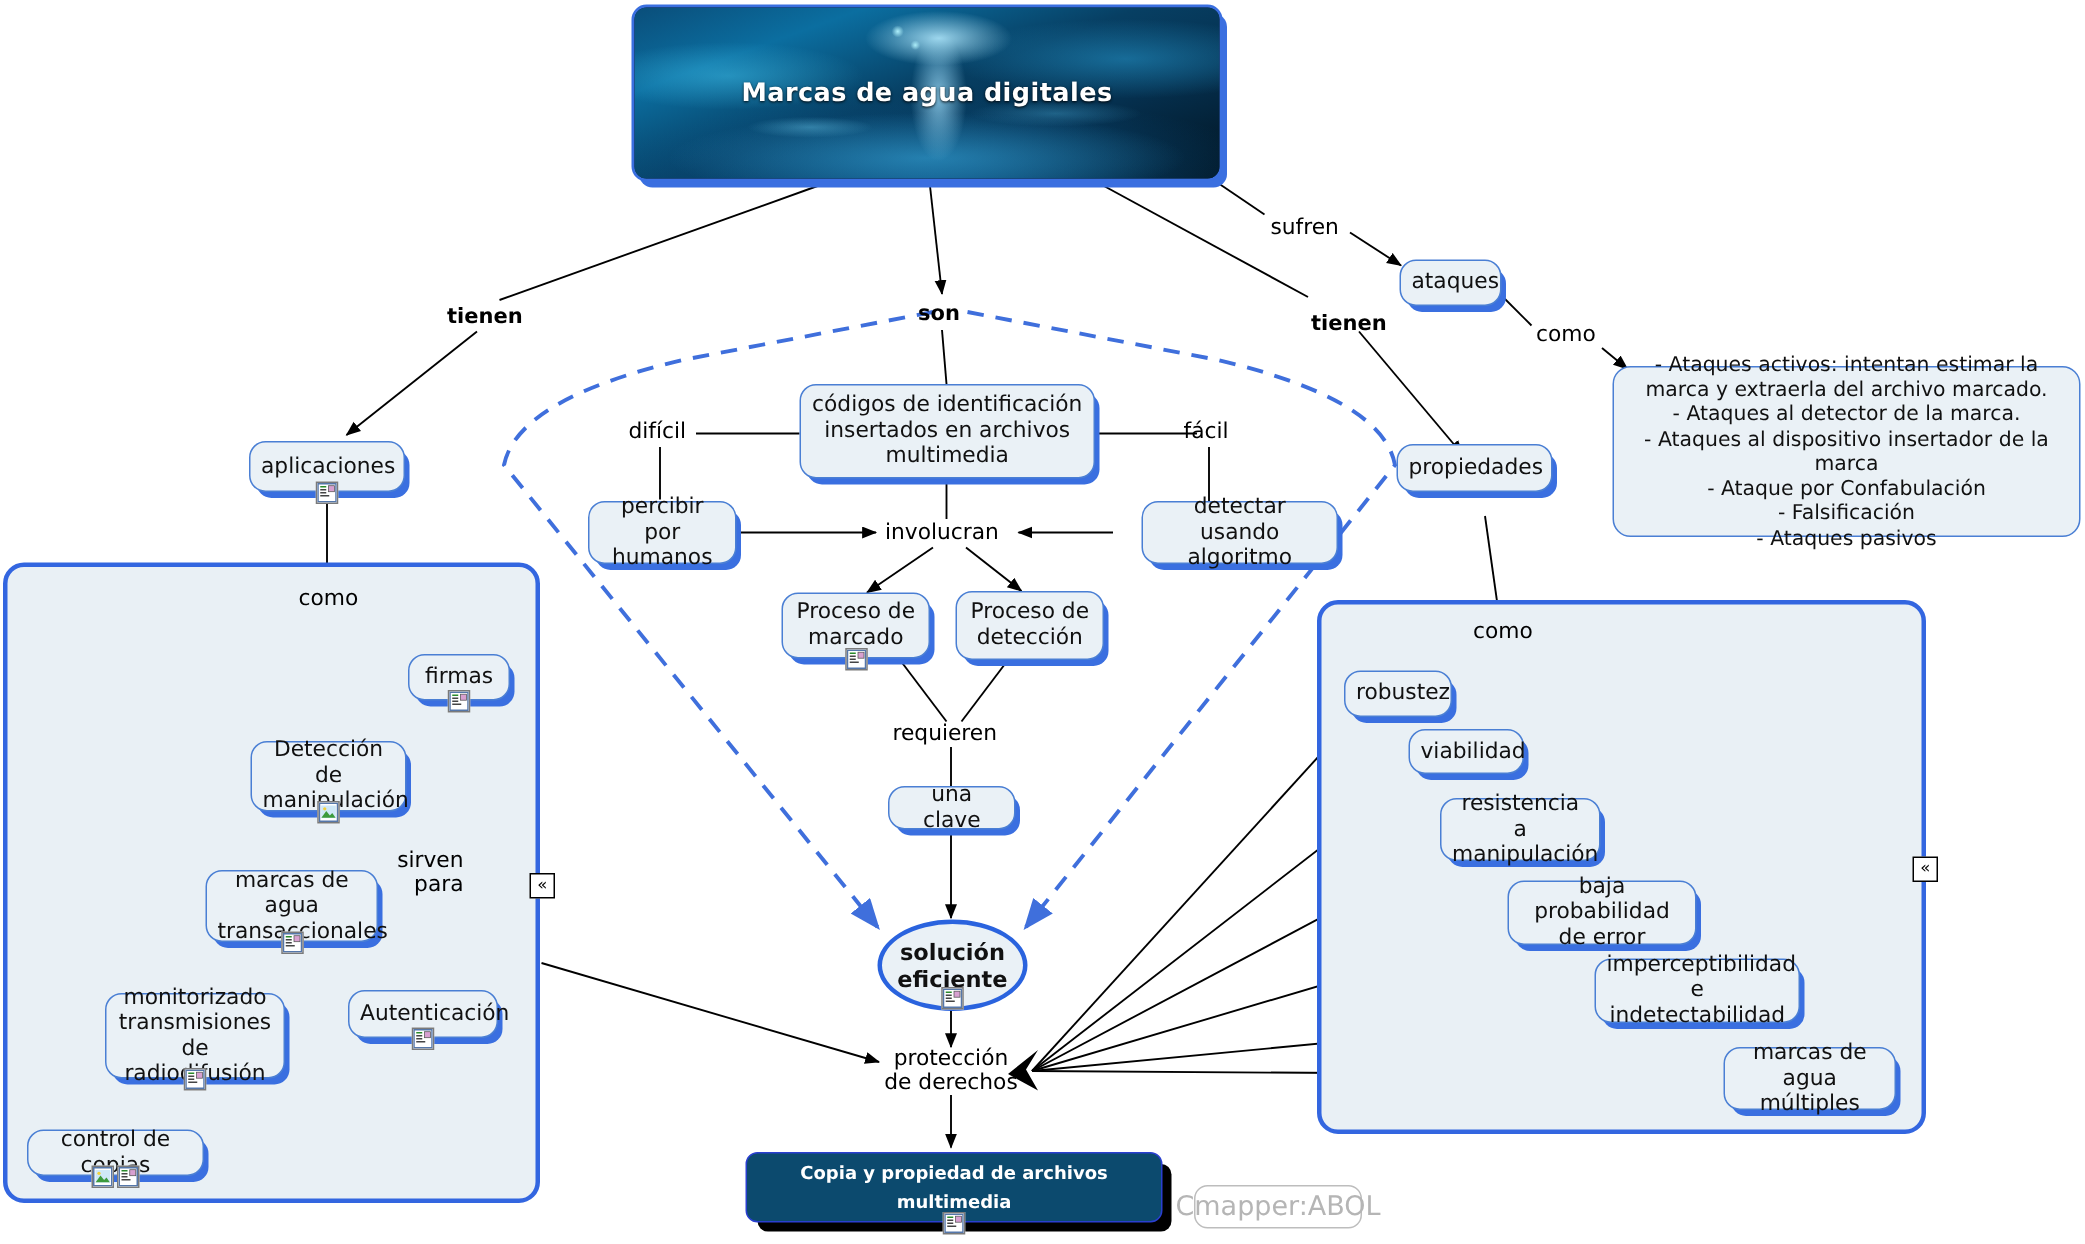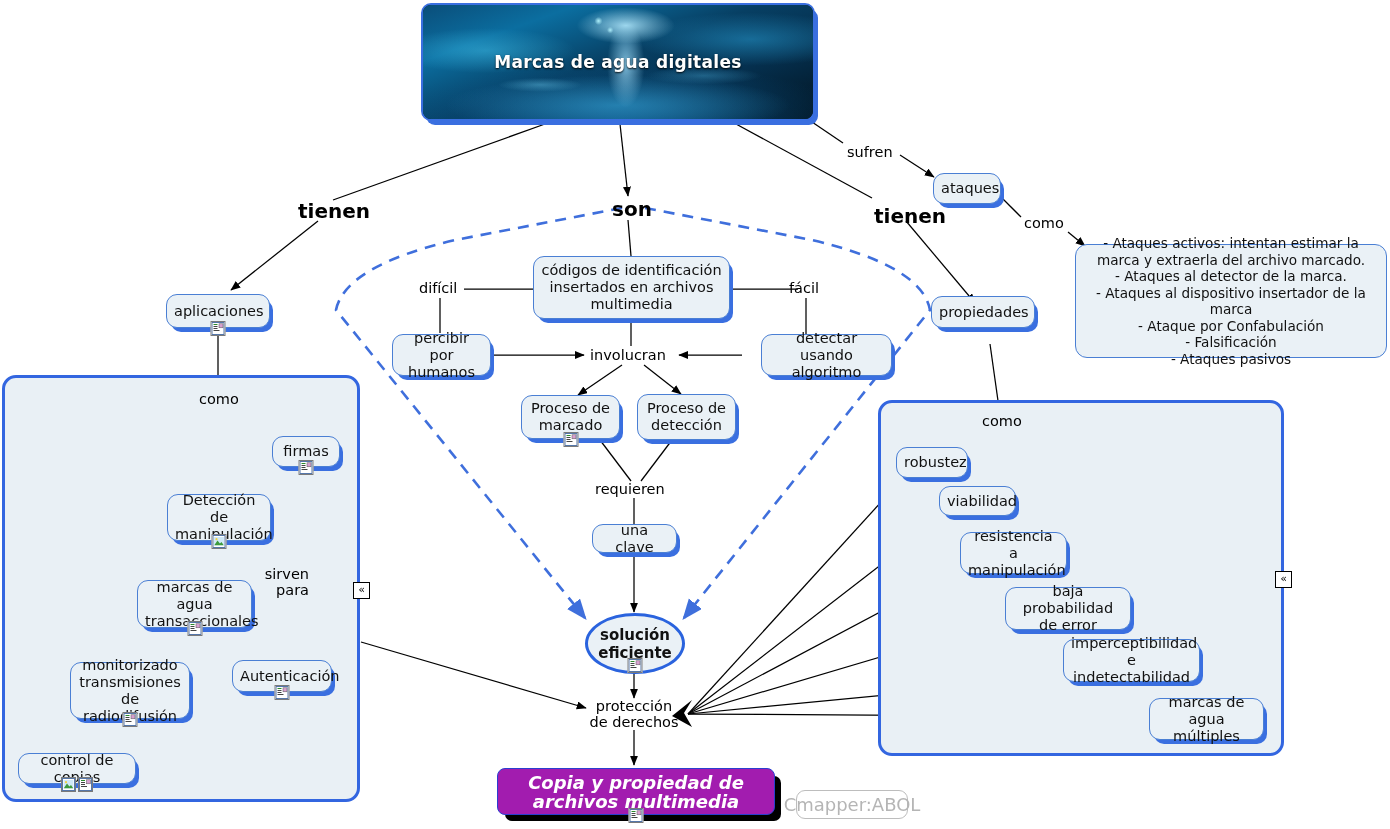--- a/index.html
+++ b/index.html
@@ -67,29 +67,28 @@
     border-radius:50%;
     border:3.4px solid #2a63de;
     box-shadow:none;
     font-weight:bold;
     font-size:15px;
     line-height:18px;
   }
 
   
   .node.filled{
-    background:#a21caf;
+    background:#0c4a6e;
     border:1.5px solid #2a3fd0;
     color:#ffffff;
     font-weight:bold;
-    font-size:18px;
+    font-size:12px;
     line-height:19px;
     box-shadow:7px 7px 0 -1px #000000;
     border-radius:8px;
-    font-style:italic;
   }
 
   
   .node.imagenode{
     background:#041a2c;
     border:2.5px solid #3a6fe0;
     border-radius:10px;
     box-shadow:4px 5px 0 -1px #3a6fe0;
     overflow:hidden;
     color:#ffffff;
@@ -123,21 +122,21 @@
   .linklabel{
     position:absolute;
     font-size:14.5px;
     line-height:16px;
     color:#000000;
     text-align:center;
     white-space:nowrap;
     background:transparent;
     z-index:25;
   }
-  .linklabel.bold{font-weight:bold;font-size:20px;}
+  .linklabel.bold{font-weight:bold;font-size:14px;}
   .linklabel.multi{white-space:normal;line-height:16px;}
 
   
   .icons{
     position:absolute;
     bottom:-9px;left:50%;transform:translateX(-50%);
     display:flex;gap:2px;z-index:30;
   }
   .icons.two{}
   .ic{

